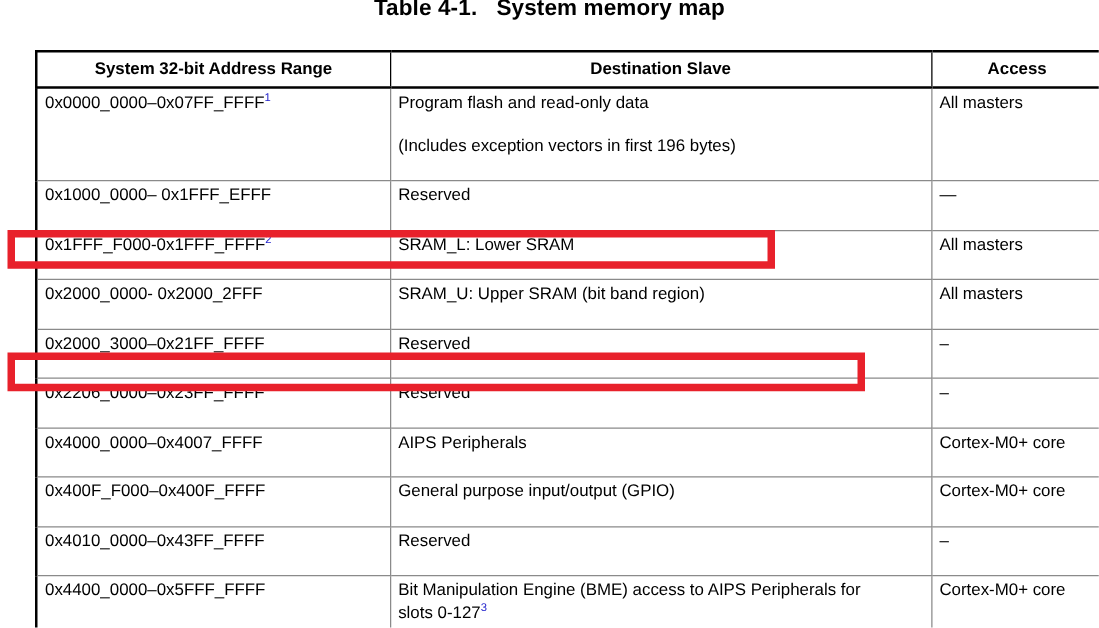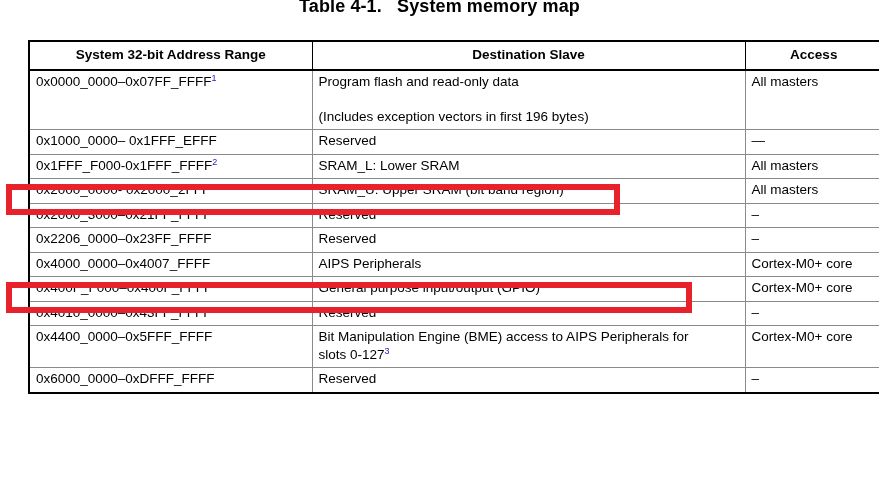--- a/index.html
+++ b/index.html
@@ -43,21 +43,21 @@
     margin-top: 16px;
   }
   #memory-map-table col.c-addr   { width: 283px; }
   #memory-map-table col.c-dest   { width: 433px; }
   #memory-map-table col.c-access { width: 138px; }
 
   #memory-map-table th,
   #memory-map-table td {
     border: 1px solid #8a8a8a;
     vertical-align: top;
-    padding: 3px 6px 4px 6px;
+    padding: 3px 6px 19px 6px;
     background: #ffffff;
   }
 
   
   #memory-map-table { border: 2px solid #000; }
   #memory-map-table thead th {
     font-weight: bold;
     text-align: center;
     font-size: 13.5px;
     padding: 5px 6px 6px 6px;

